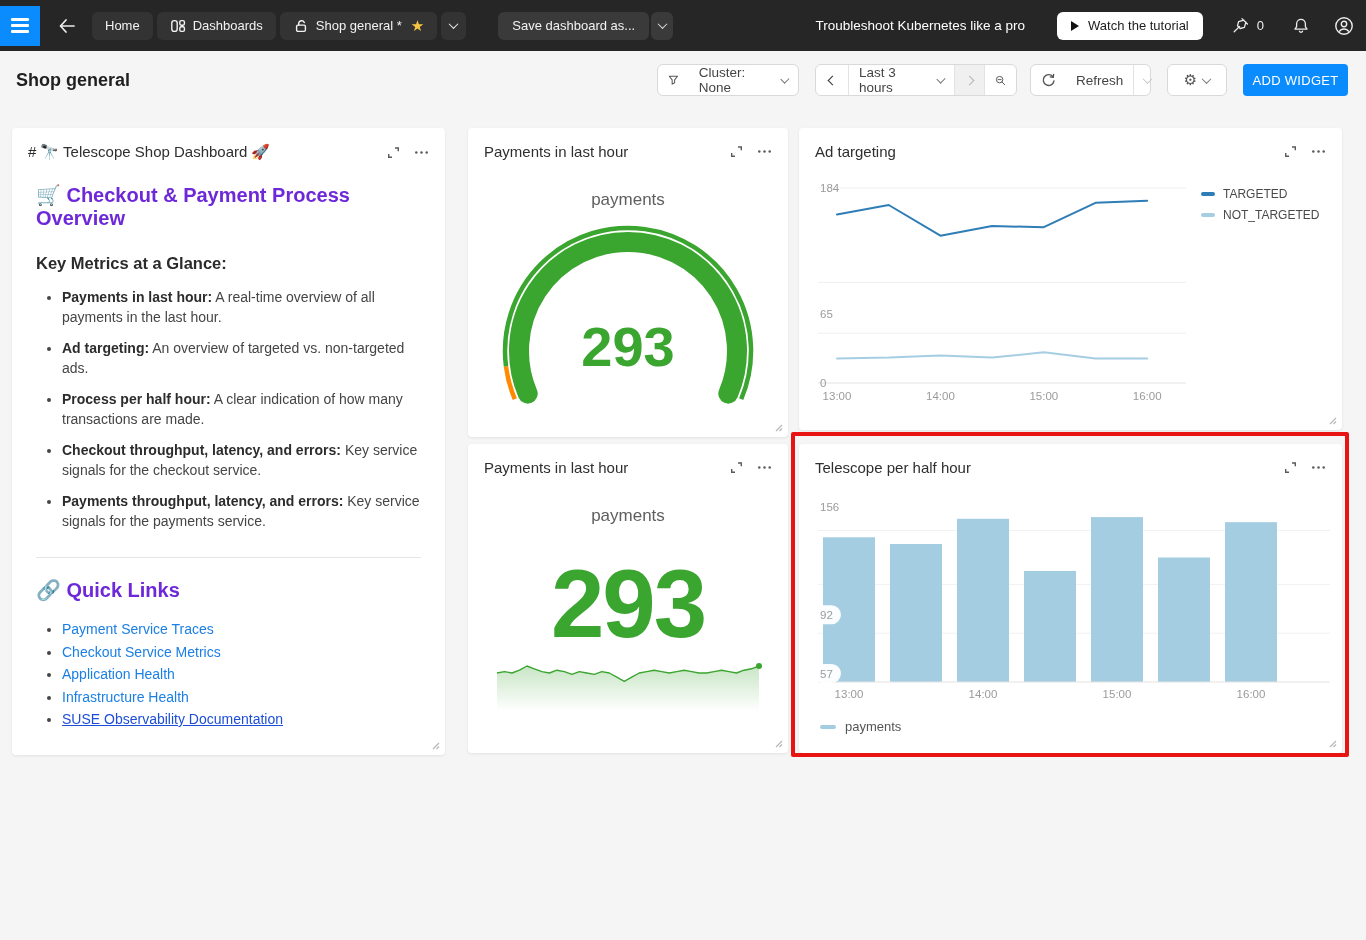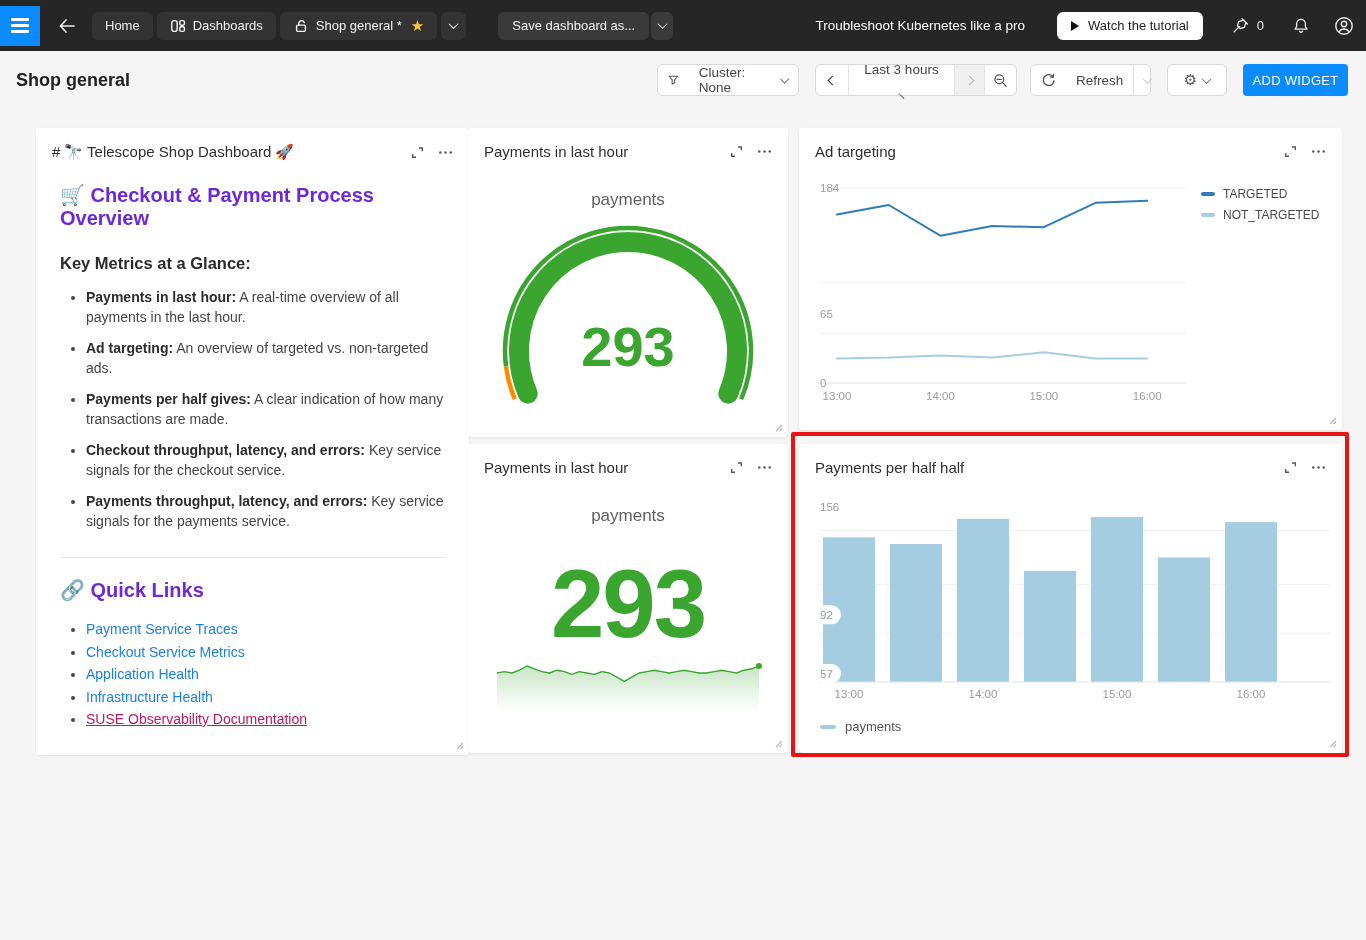--- a/index.html
+++ b/index.html
@@ -28,21 +28,21 @@
 
   .chev { display:inline-block; width:7px; height:7px; border-right:1.6px solid currentColor; border-bottom:1.6px solid currentColor; }
   .chev.down { transform:rotate(45deg) translate(-1px,-1px); }
   .chev.left { transform:rotate(135deg); }
   .chev.right { transform:rotate(-45deg); }
 
   
   .page-title { position:absolute; left:16px; top:70px; font-size:18px; font-weight:bold; color:#1f1f1f; }
   .tbtn { position:absolute; top:64px; height:32px; background:#fff; border:1px solid #d9d9d9; border-radius:6px; display:flex; align-items:center; font-size:13.5px; color:#454545; cursor:pointer; }
   .tbtn .seg { height:100%; display:flex; align-items:center; justify-content:center; padding:0 10px; gap:20px; }
-  .tbtn .seg + .seg { border-left:1px solid #e3e3e3;flex-direction:column; }
+  .tbtn .seg + .seg { border-left:1px solid #e3e3e3; }
   .seg.disabled { background:#f0f0f0; color:#b5b5b5; border-radius:0; cursor:default; }
   .addwidget { position:absolute; top:64px; left:1243px; width:105px; height:32px; background:#0a8cff; color:#fff; border:none; border-radius:4px; font-size:13px; letter-spacing:.3px; display:flex; align-items:center; justify-content:center; cursor:pointer; font-family:inherit; }
   .gearchar { font-family:"DejaVu Sans",sans-serif; font-size:15px; color:#555; }
 
   
   .card { position:absolute; background:#fff; border-radius:4px; box-shadow:0 1px 3px rgba(0,0,0,.08); }
   .card-head { display:flex; align-items:center; padding:15px 16px 0 16px; }
   .card-title { font-size:15px; color:#2f2f2f; flex:1; white-space:nowrap; overflow:hidden; }
   .card-actions { display:flex; align-items:center; gap:14px; color:#5a5a5a; }
   .card-actions span { cursor:pointer; display:flex; }
@@ -53,21 +53,21 @@
   .md-h2 { font-size:20px; font-weight:bold; color:#6d28d9; margin-top:22px; }
   .md-p { font-size:14.5px; color:#3c3c3c; line-height:20px; margin-top:22px; width:390px; }
   .md-h3 { font-size:16.5px; font-weight:bold; color:#2b2b2b; margin-top:24px; }
   .md-ul { margin:14px 0 0 26px; }
   .md-ul li { font-size:14px; color:#454545; line-height:20px; margin-bottom:11px; }
   .md-ul li b { color:#2c2c2c; }
   .md-hr { border:none; border-top:1px solid #e6e6e6; margin-top:26px; }
   .links-ul { margin:16px 0 0 26px; }
   .links-ul li { font-size:14px; line-height:22.5px; color:#454545; }
   .links-ul a { color:#1b7fe4; text-decoration:none; cursor:pointer; }
-  .links-ul a.dark { color:#be185d; text-decoration:underline; }
+  .links-ul a.dark { color:#1d4ed8; text-decoration:underline; }
 
   
   .metric-label { position:absolute; left:0; right:0; top:62px; text-align:center; font-size:17px; color:#5f5f5f; }
   .big-number { position:absolute; left:0; right:0; top:104px; text-align:center; font-size:96px; line-height:112px; font-weight:bold; letter-spacing:-2px; }
   .chart-svg { position:absolute; left:0; }
   .legend { position:absolute; display:flex; flex-direction:column; gap:7px; }
   .legend-row { display:flex; align-items:center; gap:8px; font-size:12px; color:#4a4a4a; }
   .legend-swatch { width:14px; height:4px; border-radius:2px; display:inline-block; }
   .legend-bottom { position:absolute; display:flex; align-items:center; gap:9px; font-size:13px; color:#555; }
   .legend-bottom .legend-swatch { width:16px; }
@@ -199,21 +199,21 @@
   <div class="seg" style="flex:1; gap:6px;">
     <span class="gearchar">⚙</span>
     <span class="chev down" style="color:#777"></span>
   </div>
 </div>
 
 <button class="addwidget">
     <span>ADD WIDGET</span>
   </button>
 
-<div class="card" style="left:36px; top:128px; width:433px; height:627px;">
+<div class="card" style="left:12px; top:128px; width:433px; height:627px;">
   <div class="card-head">
     <div class="card-title"># 🔭 Telescope Shop Dashboard 🚀</div>
     <div class="card-actions">
       <span>
           <svg width="13" height="13" viewBox="0 0 13 13">
             <path d="M8 2 H11.3 V5.3 M5 11.3 H1.7 V8" fill="none" stroke="#5a5a5a" stroke-width="1.4"></path>
           </svg>
         </span>
       <span>
           <svg width="15" height="13" viewBox="0 0 15 13">
@@ -223,21 +223,21 @@
           </svg>
         </span>
     </div>
   </div>
   <div class="md-body">
     <div class="md-h2">🛒 Checkout &amp; Payment Process Overview</div>
     <div class="md-h3">Key Metrics at a Glance:</div>
     <ul class="md-ul" id="md-bullets">
         <li><b>Payments in last hour:</b> A real-time overview of all payments in the last hour.</li>
         <li><b>Ad targeting:</b> An overview of targeted vs. non-targeted ads.</li>
-        <li><b>Payments per half gives:</b> A clear indication of how many transactions are made.</li>
+        <li><b>Process per half hour:</b> A clear indication of how many transactions are made.</li>
         <li><b>Checkout throughput, latency, and errors:</b> Key service signals for the checkout service.</li>
         <li><b>Payments throughput, latency, and errors:</b> Key service signals for the payments service.</li>
       </ul>
     <hr class="md-hr">
     <div class="md-h2" style="margin-top:20px;">🔗 Quick Links</div>
     <ul class="links-ul" id="md-links">
         <li><a>Payment Service Traces</a></li>
         <li><a>Checkout Service Metrics</a></li>
         <li><a>Application Health</a></li>
         <li><a>Infrastructure Health</a></li>
@@ -364,21 +364,21 @@
         <circle cx="267" cy="17" r="3" fill="#3aa52f"></circle>
       </svg>
     </div>
   <svg class="resize-h" width="9" height="9" viewBox="0 0 9 9">
       <path d="M8 2 L2 8 M8 5.5 L5.5 8" stroke="#b9b9b9" stroke-width="1.3"></path>
     </svg>
 </div>
 
 <div class="card" style="left:799px; top:444px; width:543px; height:309px;">
   <div class="card-head">
-    <div class="card-title">Payments per half half</div>
+    <div class="card-title">Telescope per half hour</div>
     <div class="card-actions">
       <span>
           <svg width="13" height="13" viewBox="0 0 13 13">
             <path d="M8 2 H11.3 V5.3 M5 11.3 H1.7 V8" fill="none" stroke="#5a5a5a" stroke-width="1.4"></path>
           </svg>
         </span>
       <span>
           <svg width="15" height="13" viewBox="0 0 15 13">
             <circle cx="2.3" cy="6.5" r="1.25" fill="#5a5a5a"></circle>
             <circle cx="7.5" cy="6.5" r="1.25" fill="#5a5a5a"></circle>

